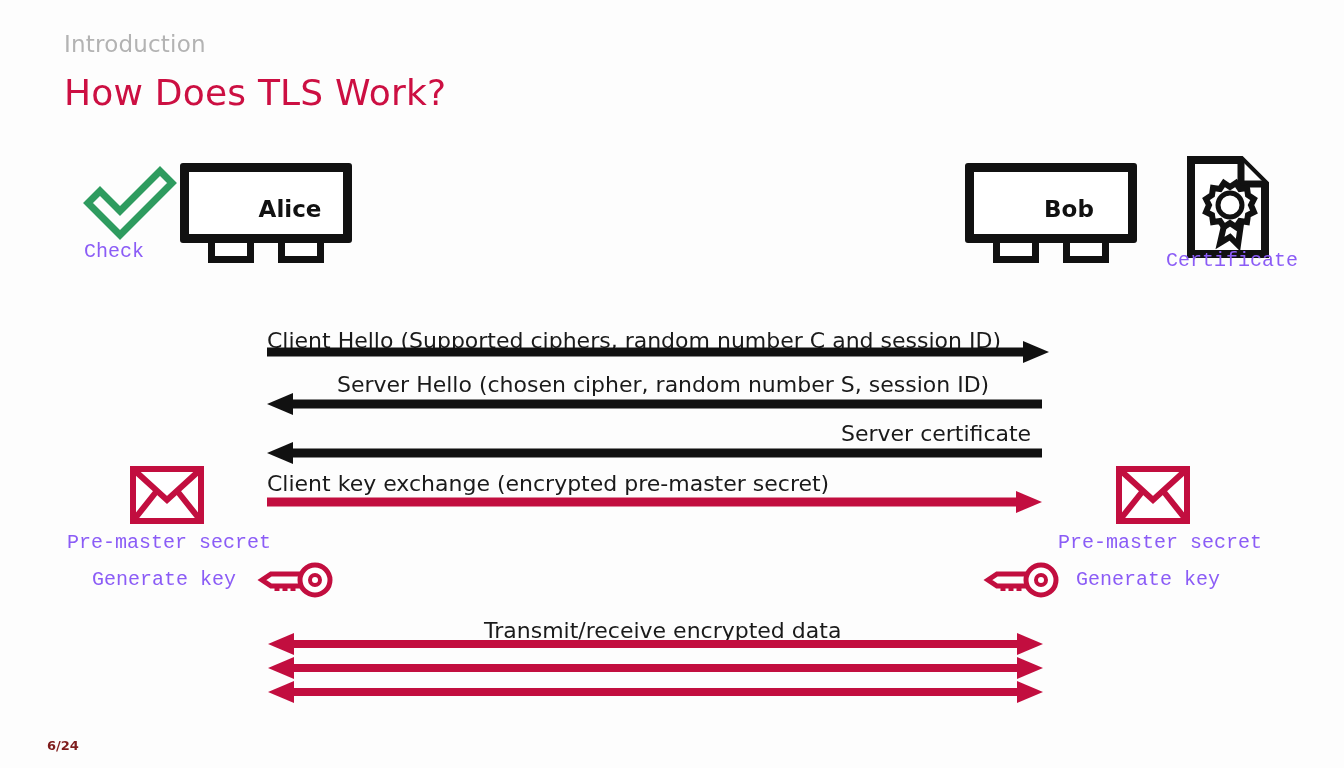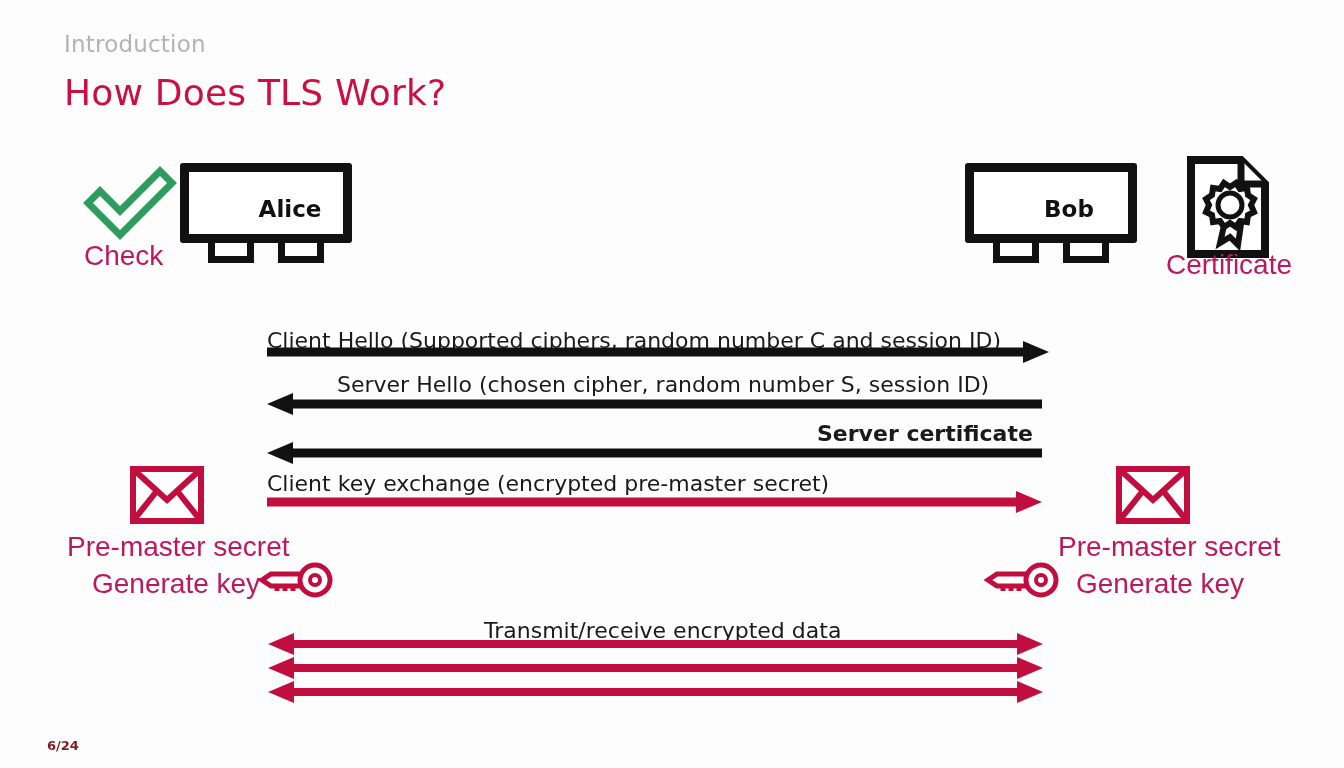--- a/index.html
+++ b/index.html
@@ -49,23 +49,23 @@
   .node-name {
     position: absolute;
     font-weight: bold;
     font-size: 23px;
     color: #111;
     font-family: "DejaVu Sans", sans-serif;
     text-align: center;
   }
   .cap {
     position: absolute;
-    font-size: 28px;
-    color: #be185d;
-    font-family: Liberation Sans, sans-serif;
+    font-size: 20px;
+    color: #8b5cf6;
+    font-family: Liberation Mono, monospace;
     white-space: nowrap;
   }
 
   
   .monitor { position: absolute; }
   .monitor .screen {
     position: absolute;
     left: 0; top: 0;
     width: 100%;
     height: 80px;
@@ -152,21 +152,21 @@
     <line x1="0" y1="8" x2="760" y2="8" stroke="#111" stroke-width="9"></line>
     <path d="M782 8 L756 -3 L756 19 Z" fill="#111"></path>
   </svg>
 
   <div class="arrow-label" style="left:337px; top:372px;">Server Hello (chosen cipher, random number S, session ID)</div>
   <svg class="abs" style="left:267px; top:396px;" width="775" height="16" viewBox="0 0 775 16">
     <line x1="15" y1="8" x2="775" y2="8" stroke="#111" stroke-width="9"></line>
     <path d="M0 8 L26 -3 L26 19 Z" fill="#111"></path>
   </svg>
 
-  <div class="arrow-label" style="left:817px; top:421px;font-weight:bold;">Server certificate</div>
+  <div class="arrow-label" style="left:841px; top:421px;">Server certificate</div>
   <svg class="abs" style="left:267px; top:445px;" width="775" height="16" viewBox="0 0 775 16">
     <line x1="15" y1="8" x2="775" y2="8" stroke="#111" stroke-width="9"></line>
     <path d="M0 8 L26 -3 L26 19 Z" fill="#111"></path>
   </svg>
 
   <svg class="abs" style="left:130px; top:466px;" width="74" height="58" viewBox="0 0 74 58">
     <rect x="3" y="3" width="68" height="52" fill="#fff" stroke="#c20e3f" stroke-width="6"></rect>
     <path d="M3 3 L37 34 L71 3" fill="none" stroke="#c20e3f" stroke-width="6" stroke-linejoin="miter"></path>
     <path d="M3 55 L26 26 M71 55 L48 26" fill="none" stroke="#c20e3f" stroke-width="6"></path>
   </svg>

